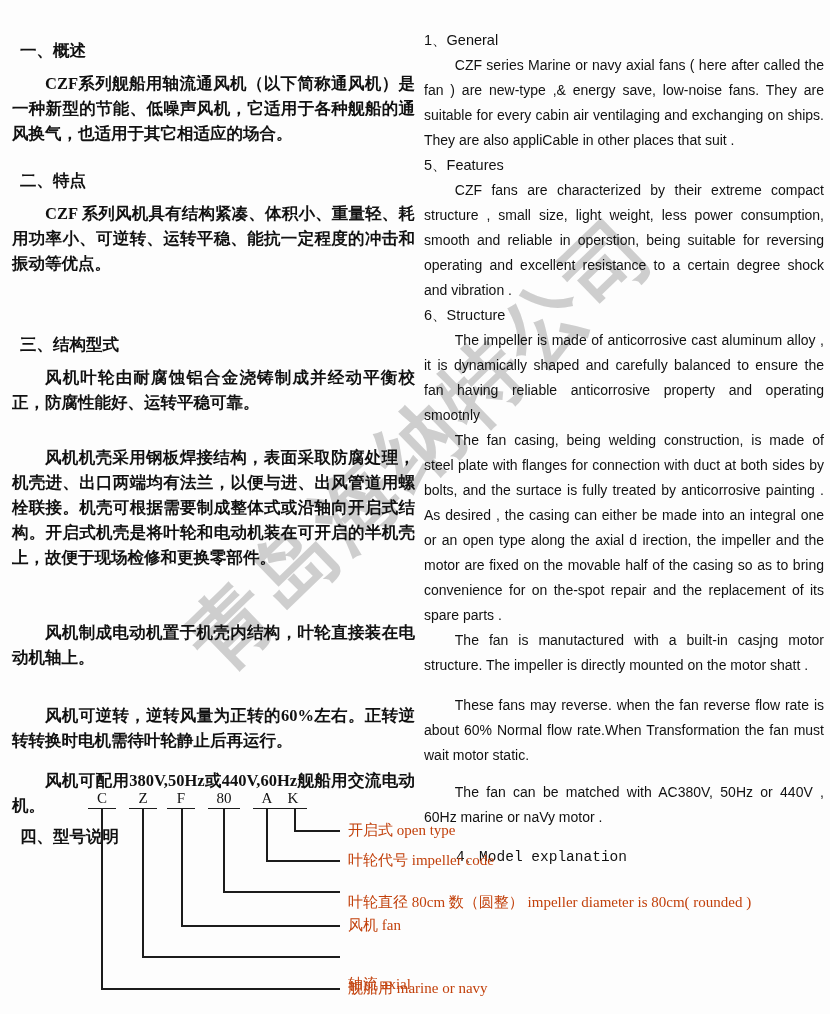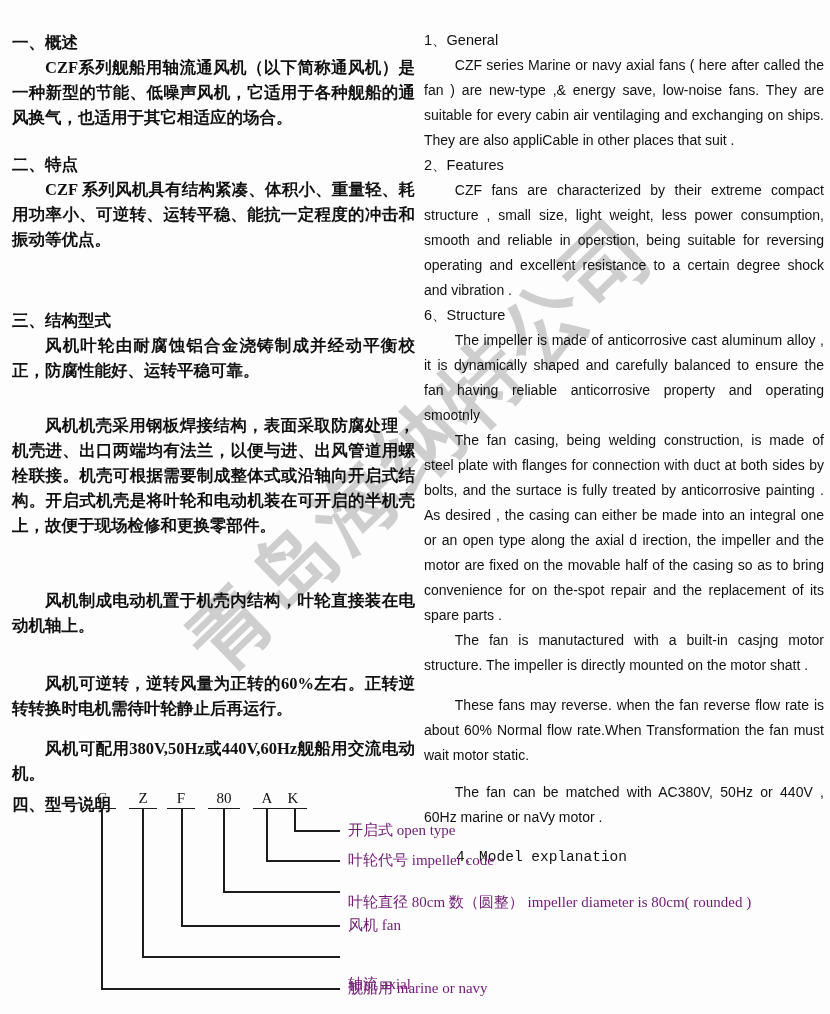--- a/index.html
+++ b/index.html
@@ -34,21 +34,21 @@
 
   
   .col-left {
     left:12px; top:30px; width:403px;
     font-family:"Liberation Serif","DejaVu Serif",serif;
     font-weight:700;
     font-size:16.5px;
     line-height:25px;
     text-align:justify;
   }
-  .col-left .heading { margin:0; }
+  .col-left .heading { margin:8px; }
   .col-left p { margin:0; text-indent:2em; }
   .mt-h2 { margin-top:22px !important; }
   .mt-h3 { margin-top:56px !important; }
   .mt-h4 { margin-top:6px !important; }
   .mt-p4 { margin-top:30px !important; }
   .mt-p5 { margin-top:50px !important; }
   .mt-p6 { margin-top:33px !important; }
   .mt-p7 { margin-top:15px !important; }
 
   
@@ -75,21 +75,21 @@
     padding-bottom:1px;
     border-bottom:1.5px solid #1c1c1c;
   }
   .vline { position:absolute; width:1.5px; background:#1c1c1c; top:24px; }
   .hline { position:absolute; height:1.5px; background:#1c1c1c; }
   .dg-label {
     position:absolute; left:348px;
     font-family:"Liberation Serif","DejaVu Serif",serif;
     font-size:15px;
     white-space:nowrap;
-    color:#701a75;
+    color:#c2410c;
   }
 </style>
 </head>
 <body>
 
 <div class="page">
 
   <div class="watermark">青岛海纳特公司</div>
 
   <div class="col col-left">
@@ -106,21 +106,21 @@
     <p class="mt-p6">风机可逆转，逆转风量为正转的60%左右。正转逆转转换时电机需待叶轮静止后再运行。</p>
     <p class="mt-p7">风机可配用380V,50Hz或440V,60Hz舰船用交流电动机。</p>
 
     <div class="heading mt-h4">四、型号说明</div>
   </div>
 
   <div class="col col-right">
     <div class="heading">1、General</div>
     <p>CZF series Marine or navy axial fans ( here after called the fan ) are new-type ,&amp; energy save, low-noise fans. They are suitable for every cabin air ventilaging and exchanging on ships. They are also appliCable in other places that suit .</p>
 
-    <div class="heading">2、Features</div>
+    <div class="heading">5、Features</div>
     <p>CZF fans are characterized by their extreme compact structure , small  size, light weight, less power consumption, smooth and reliable in operstion, being suitable for reversing operating and excellent resistance to a certain degree shock and vibration .</p>
 
     <div class="heading">6、Structure</div>
     <p>The impeller is made of anticorrosive cast aluminum alloy , it is dynamically shaped and carefully balanced to ensure the fan having reliable anticorrosive property and operating smootnly</p>
     <p>The fan casing, being welding construction, is made of steel plate with flanges for connection with duct at both sides by bolts, and the surtace is fully treated by anticorrosive painting . As desired , the casing can either be made into an integral one or an open type along the axial d irection, the impeller and the motor are fixed on the movable half of the casing so as to bring convenience for on the-spot repair and the replacement of its spare parts .</p>
     <p>The fan is manutactured with a built-in casjng motor structure. The impeller is directly mounted on the motor shatt .</p>
     <p class="mt-rp4">These fans may reverse. when the fan reverse flow rate is about 60% Normal flow rate.When Transformation the fan must wait motor static.</p>
     <p class="mt-rp5">The fan can be matched with AC380V, 50Hz or 440V , 60Hz marine or naVy motor .</p>
 
     <div class="heading en-h4">4、Model explanation</div>

